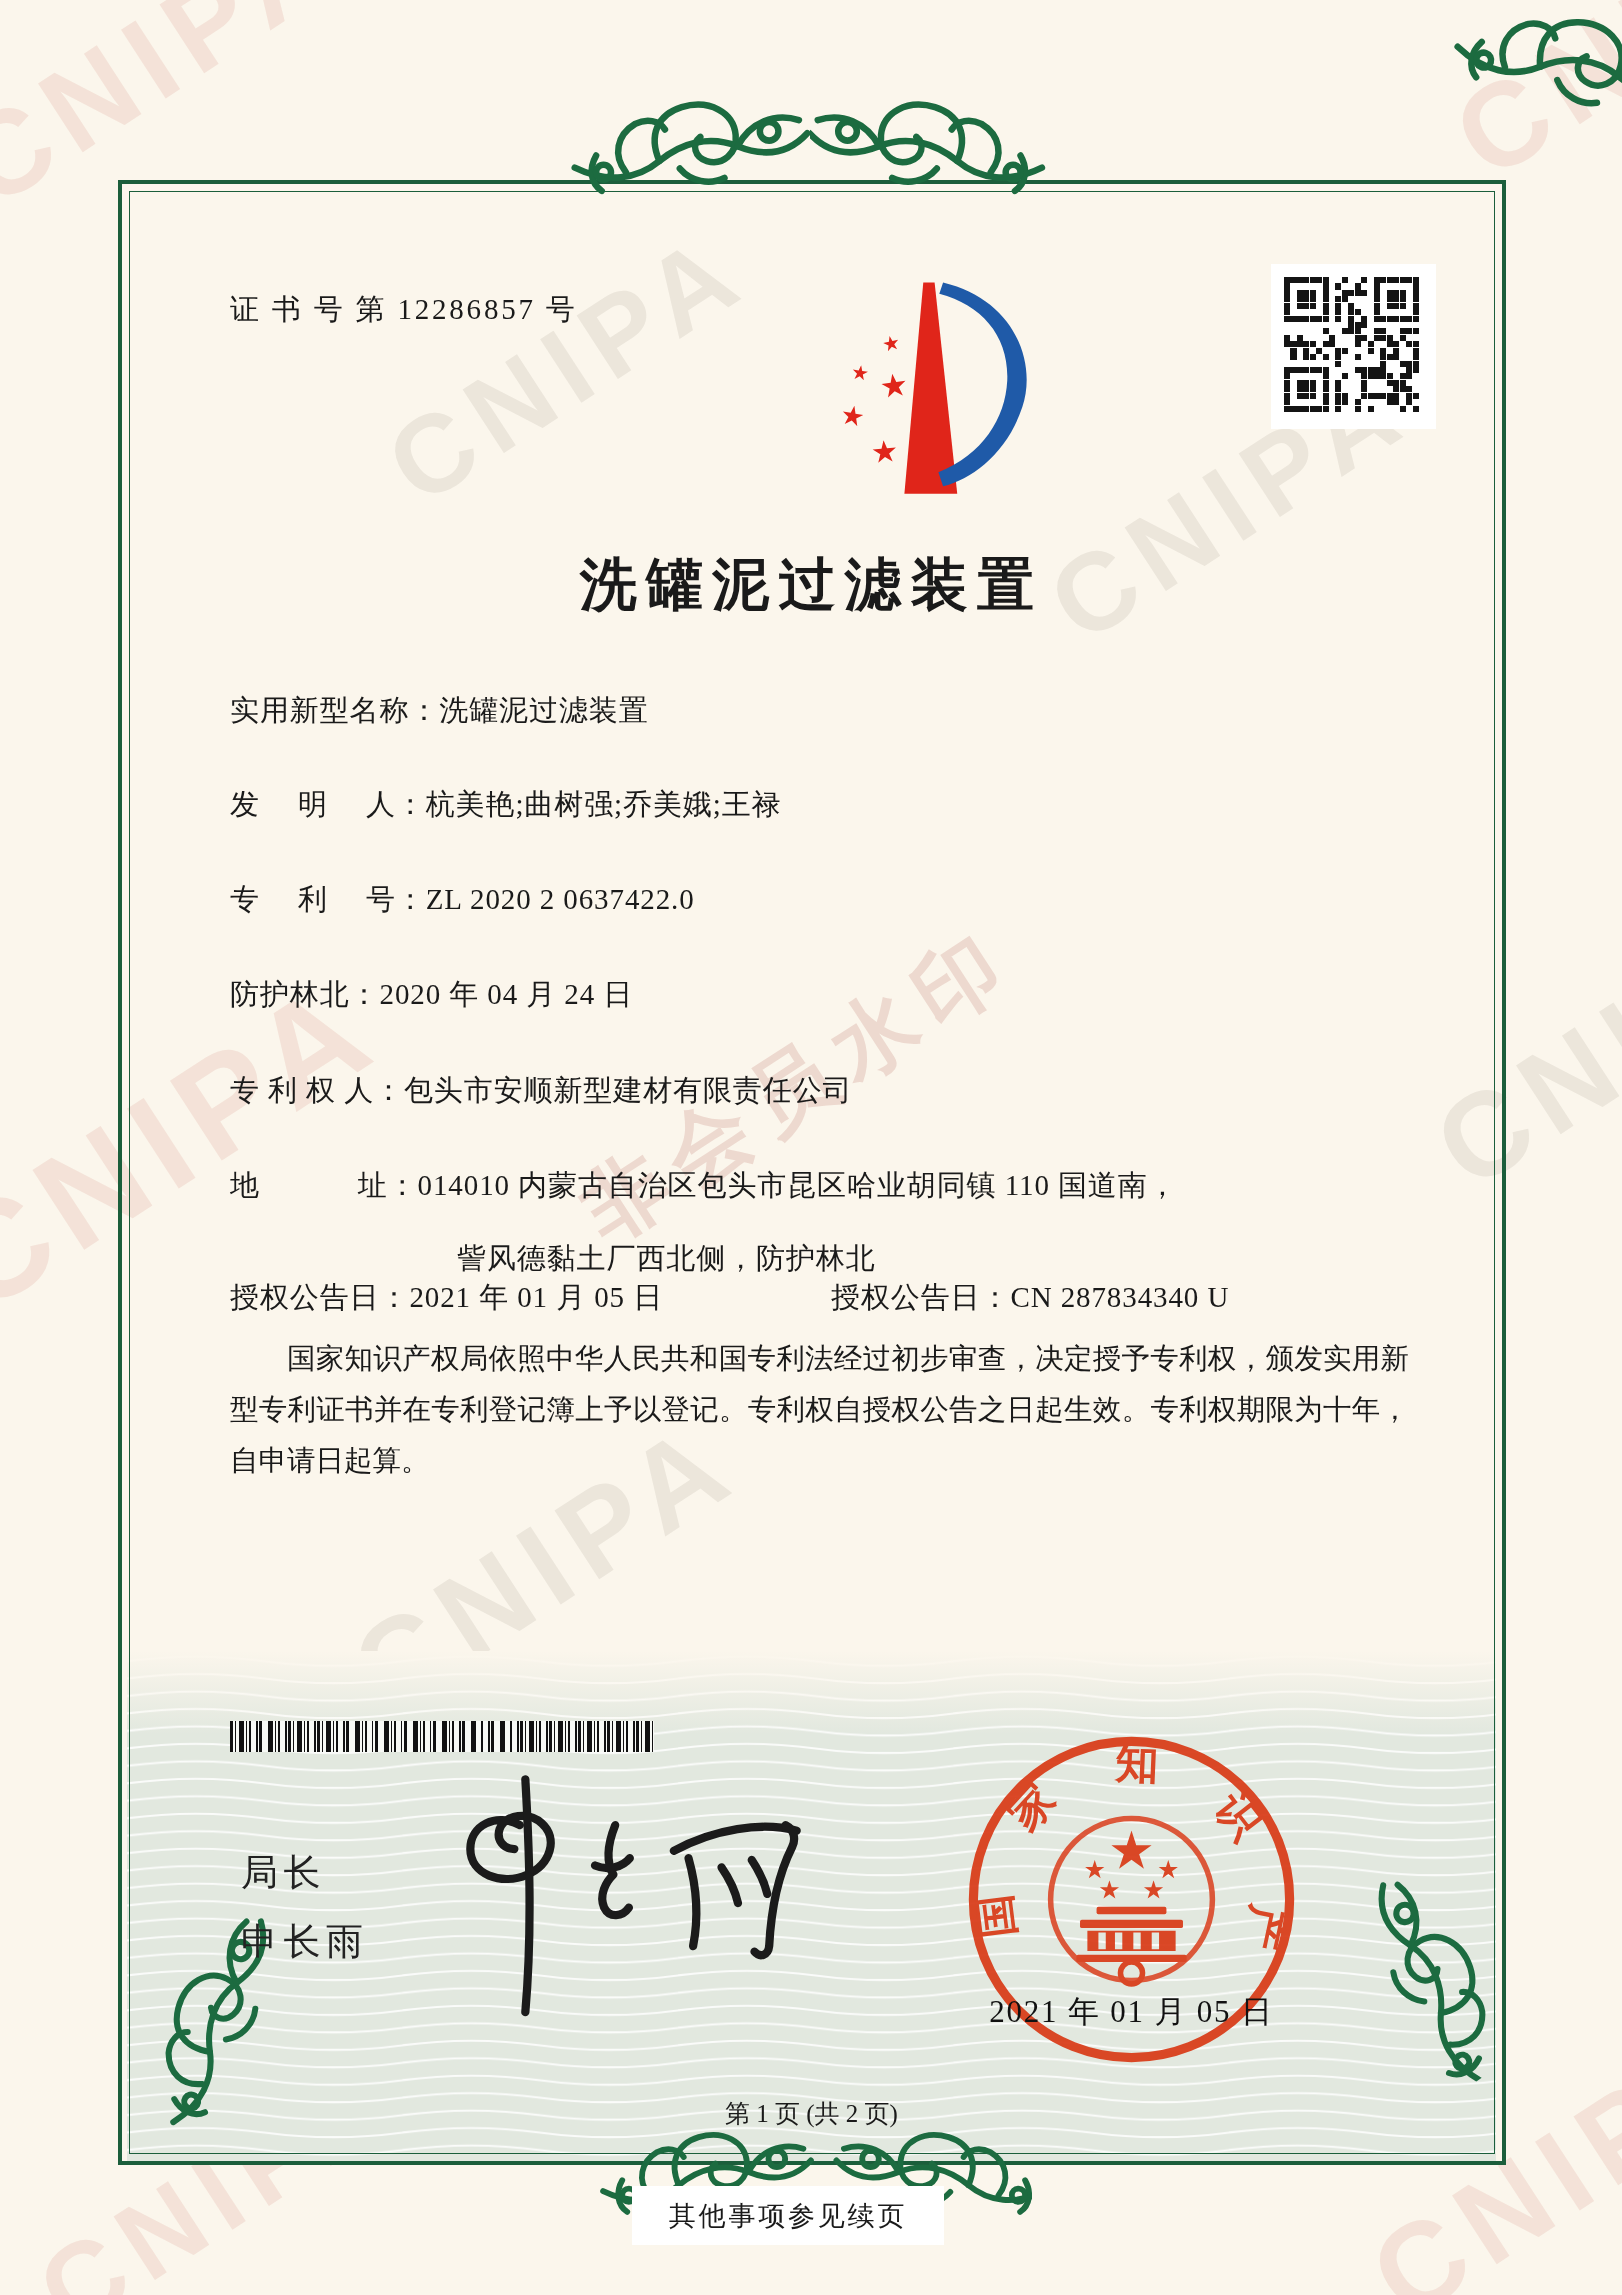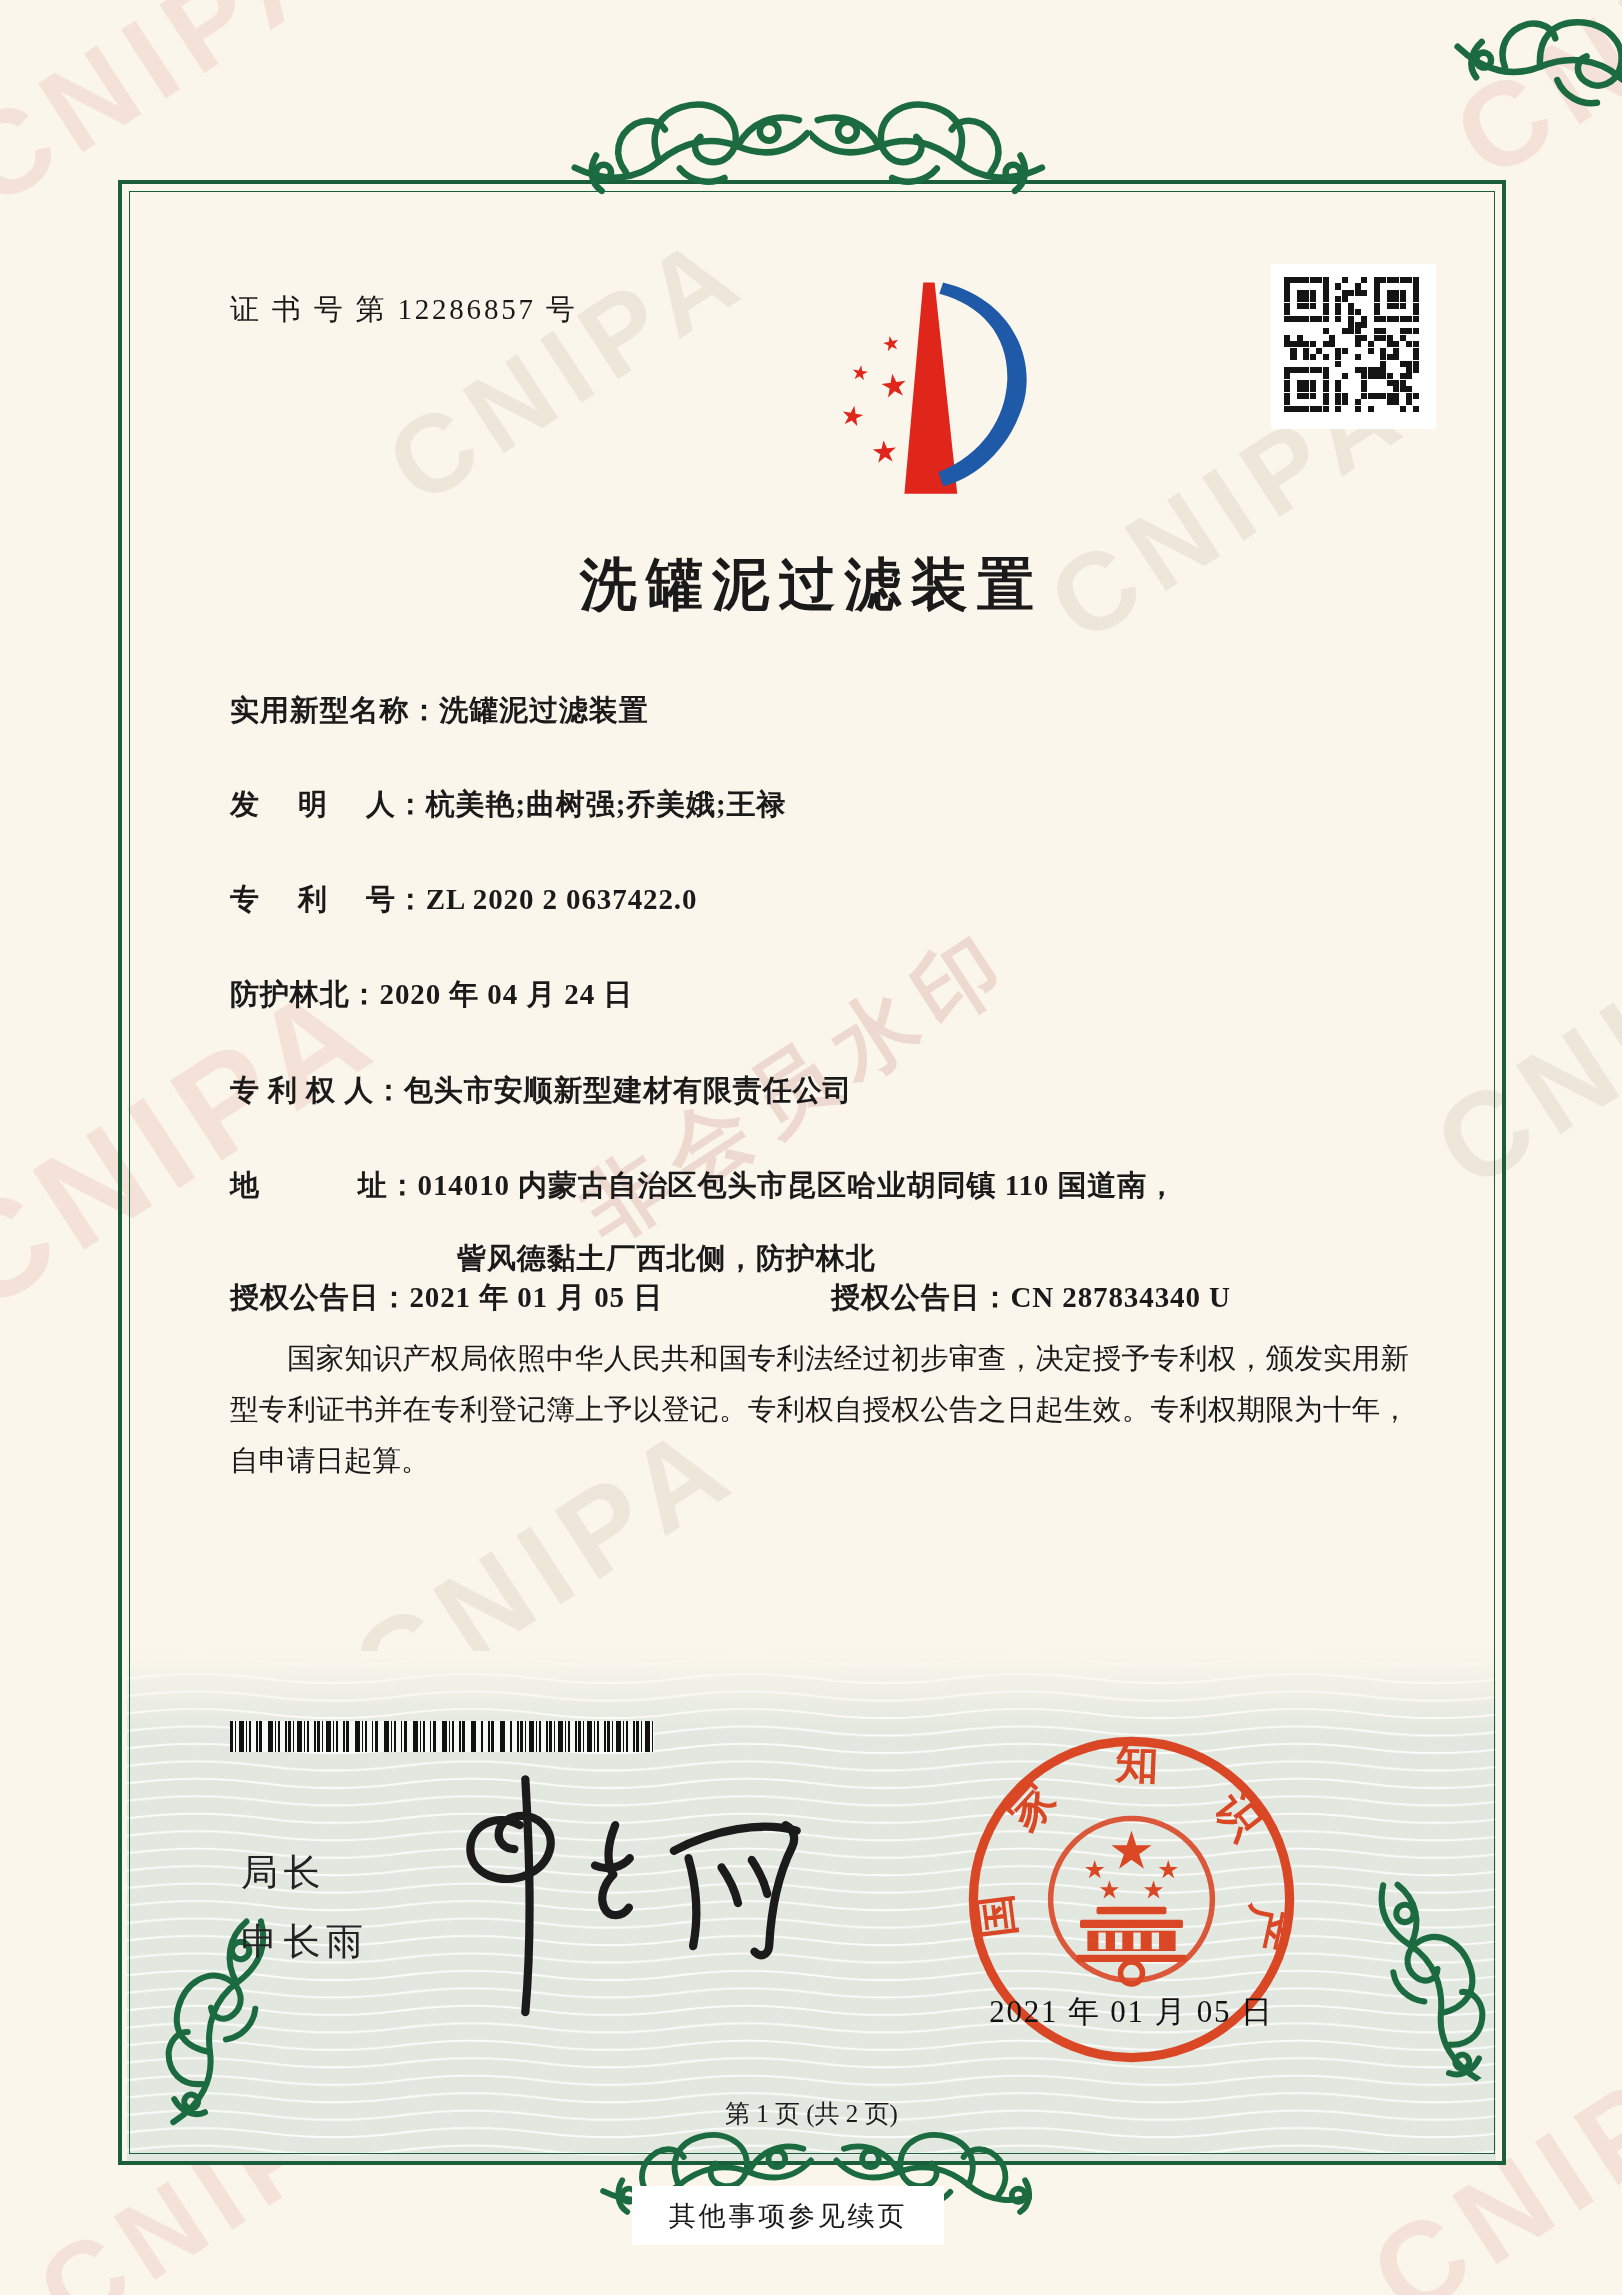--- a/index.html
+++ b/index.html
@@ -41,21 +41,21 @@
   .cert-no{position:absolute;left:230px;top:290px;font-size:29px;letter-spacing:2.8px;z-index:3;}
   .logo{position:absolute;left:801px;top:275px;width:237px;height:250px;z-index:3;}
   .qr-box{position:absolute;left:1271px;top:264px;width:165px;height:165px;background:#fff;z-index:3;}
   .qr{position:absolute;left:13px;top:13px;width:140px;height:140px;}
   .qr i{position:absolute;background:#141414;}
   .page-title{
     position:absolute;left:0;top:547px;width:1623px;text-align:center;
     font-size:57px;font-weight:bold;letter-spacing:9.2px;z-index:3;
   }
   
-  .row{position:absolute;left:230px;font-size:29px;z-index:3;white-space:nowrap;font-weight:bold;}
+  .row{position:absolute;left:230px;font-size:29px;z-index:3;white-space:nowrap;}
   .row .lab{display:inline-block;letter-spacing:0.9px;}
   .row .val{letter-spacing:0.9px;}
   
   .body-text{
     position:absolute;left:230px;top:1333px;width:1179px;z-index:3;
     font-size:28.5px;line-height:51px;text-align:justify;
   }
   .body-text p{margin:0;text-indent:2em;}
   
   .barcode{

